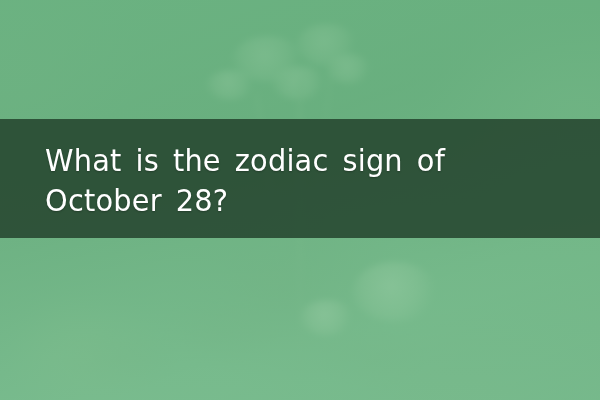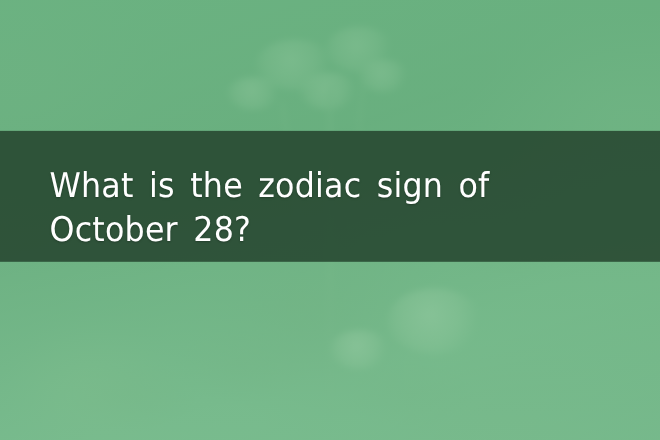--- a/index.html
+++ b/index.html
@@ -71,21 +71,21 @@
 
   
   .caption-banner {
     position: absolute;
     left: 0;
     right: 0;
     top: 119px;
     height: 119px;
     background: rgba(33, 62, 41, 0.82);
     display: flex;
-    align-items: center;
+    align-items: flex-start;
     box-sizing: border-box;
     padding: 21px 20px 0 45px;
   }
   .caption-text {
     color: #ffffff;
     font-family: "DejaVu Sans", sans-serif;
     font-size: 31px;
     line-height: 40px;
     font-weight: 400;
     letter-spacing: 0.2px;

